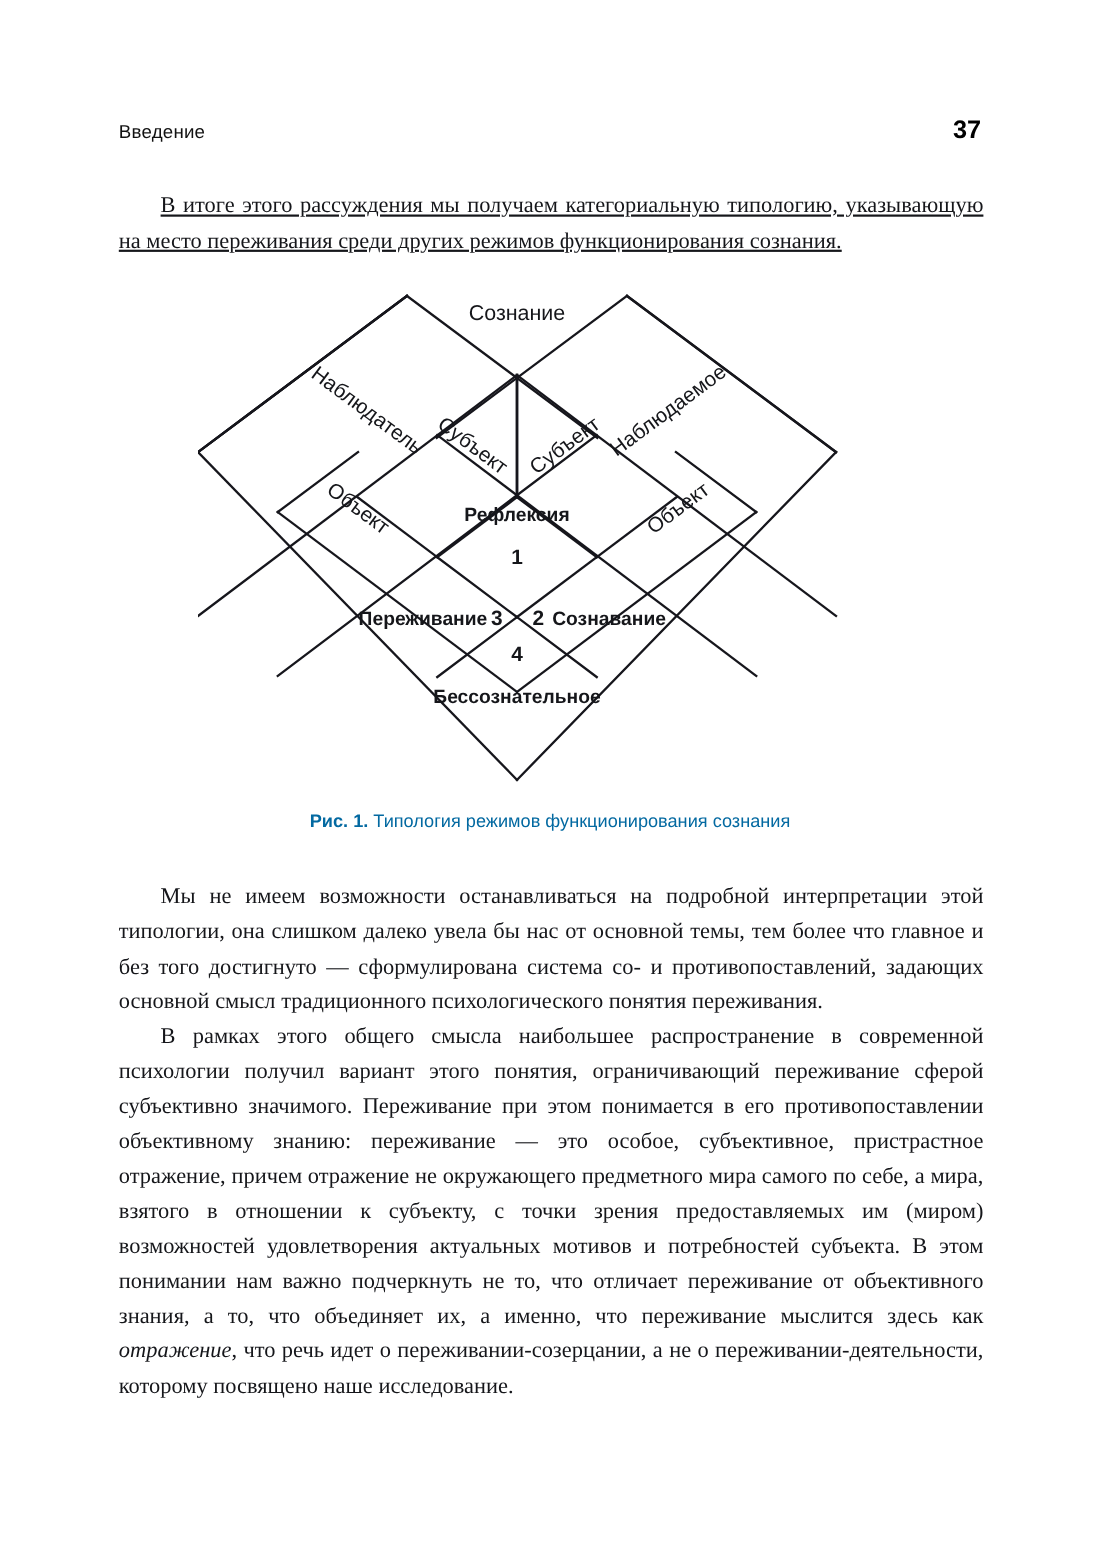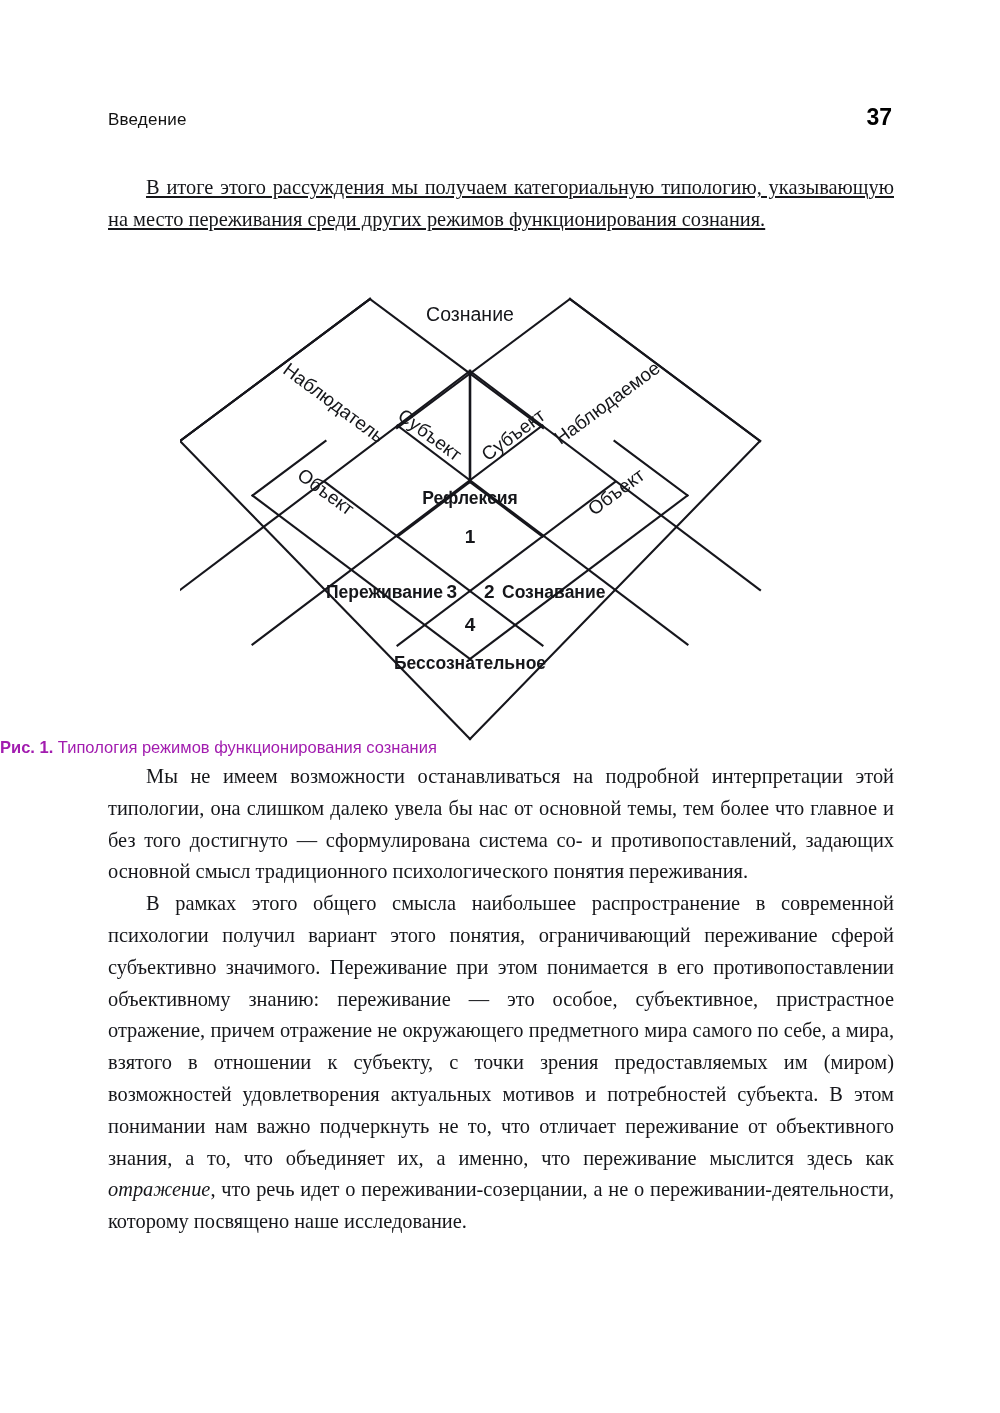--- a/index.html
+++ b/index.html
@@ -44,37 +44,37 @@
     width:786px;
     font-family:"Liberation Serif", serif;
     font-size:20.4px;
     line-height:31.8px;
     text-align:justify;
     color:#15161a;
     hyphens:none;
   }
   .body-block p{margin:0;text-indent:38px;}
   #intro-block{top:172px;text-decoration:underline;}
-  #main-block{top:761px;}
+  #main-block{top:800px;}
   .ital{font-style:italic;}
   
   .figure{
     position:absolute;
-    left:0px; top:280px;
+    left:0px; top:250px;
     width:1000px;
   }
   .figure svg{display:block;margin:0 auto;}
   .figcaption{
     position:absolute;
     left:0; top:738px;
     width:1000px;
-    text-align:left;
+    text-align:center;
     font-family:"Liberation Sans", sans-serif;
     font-size:16.5px;
-    color:#a21caf;
+    color:#0369a1;
   }
   .figcaption .fignum{font-weight:bold;}
   
   .dg-line{stroke:#16161c;fill:none;}
   .lbl{font-family:"Liberation Sans", sans-serif;fill:#15161a;}
   .lbl-plain{font-size:19px;}
   .lbl-bold{font-size:17.5px;font-weight:bold;}
   .lbl-num{font-size:19px;font-weight:bold;}
   .lbl-top{font-size:19.5px;}
 </style>

